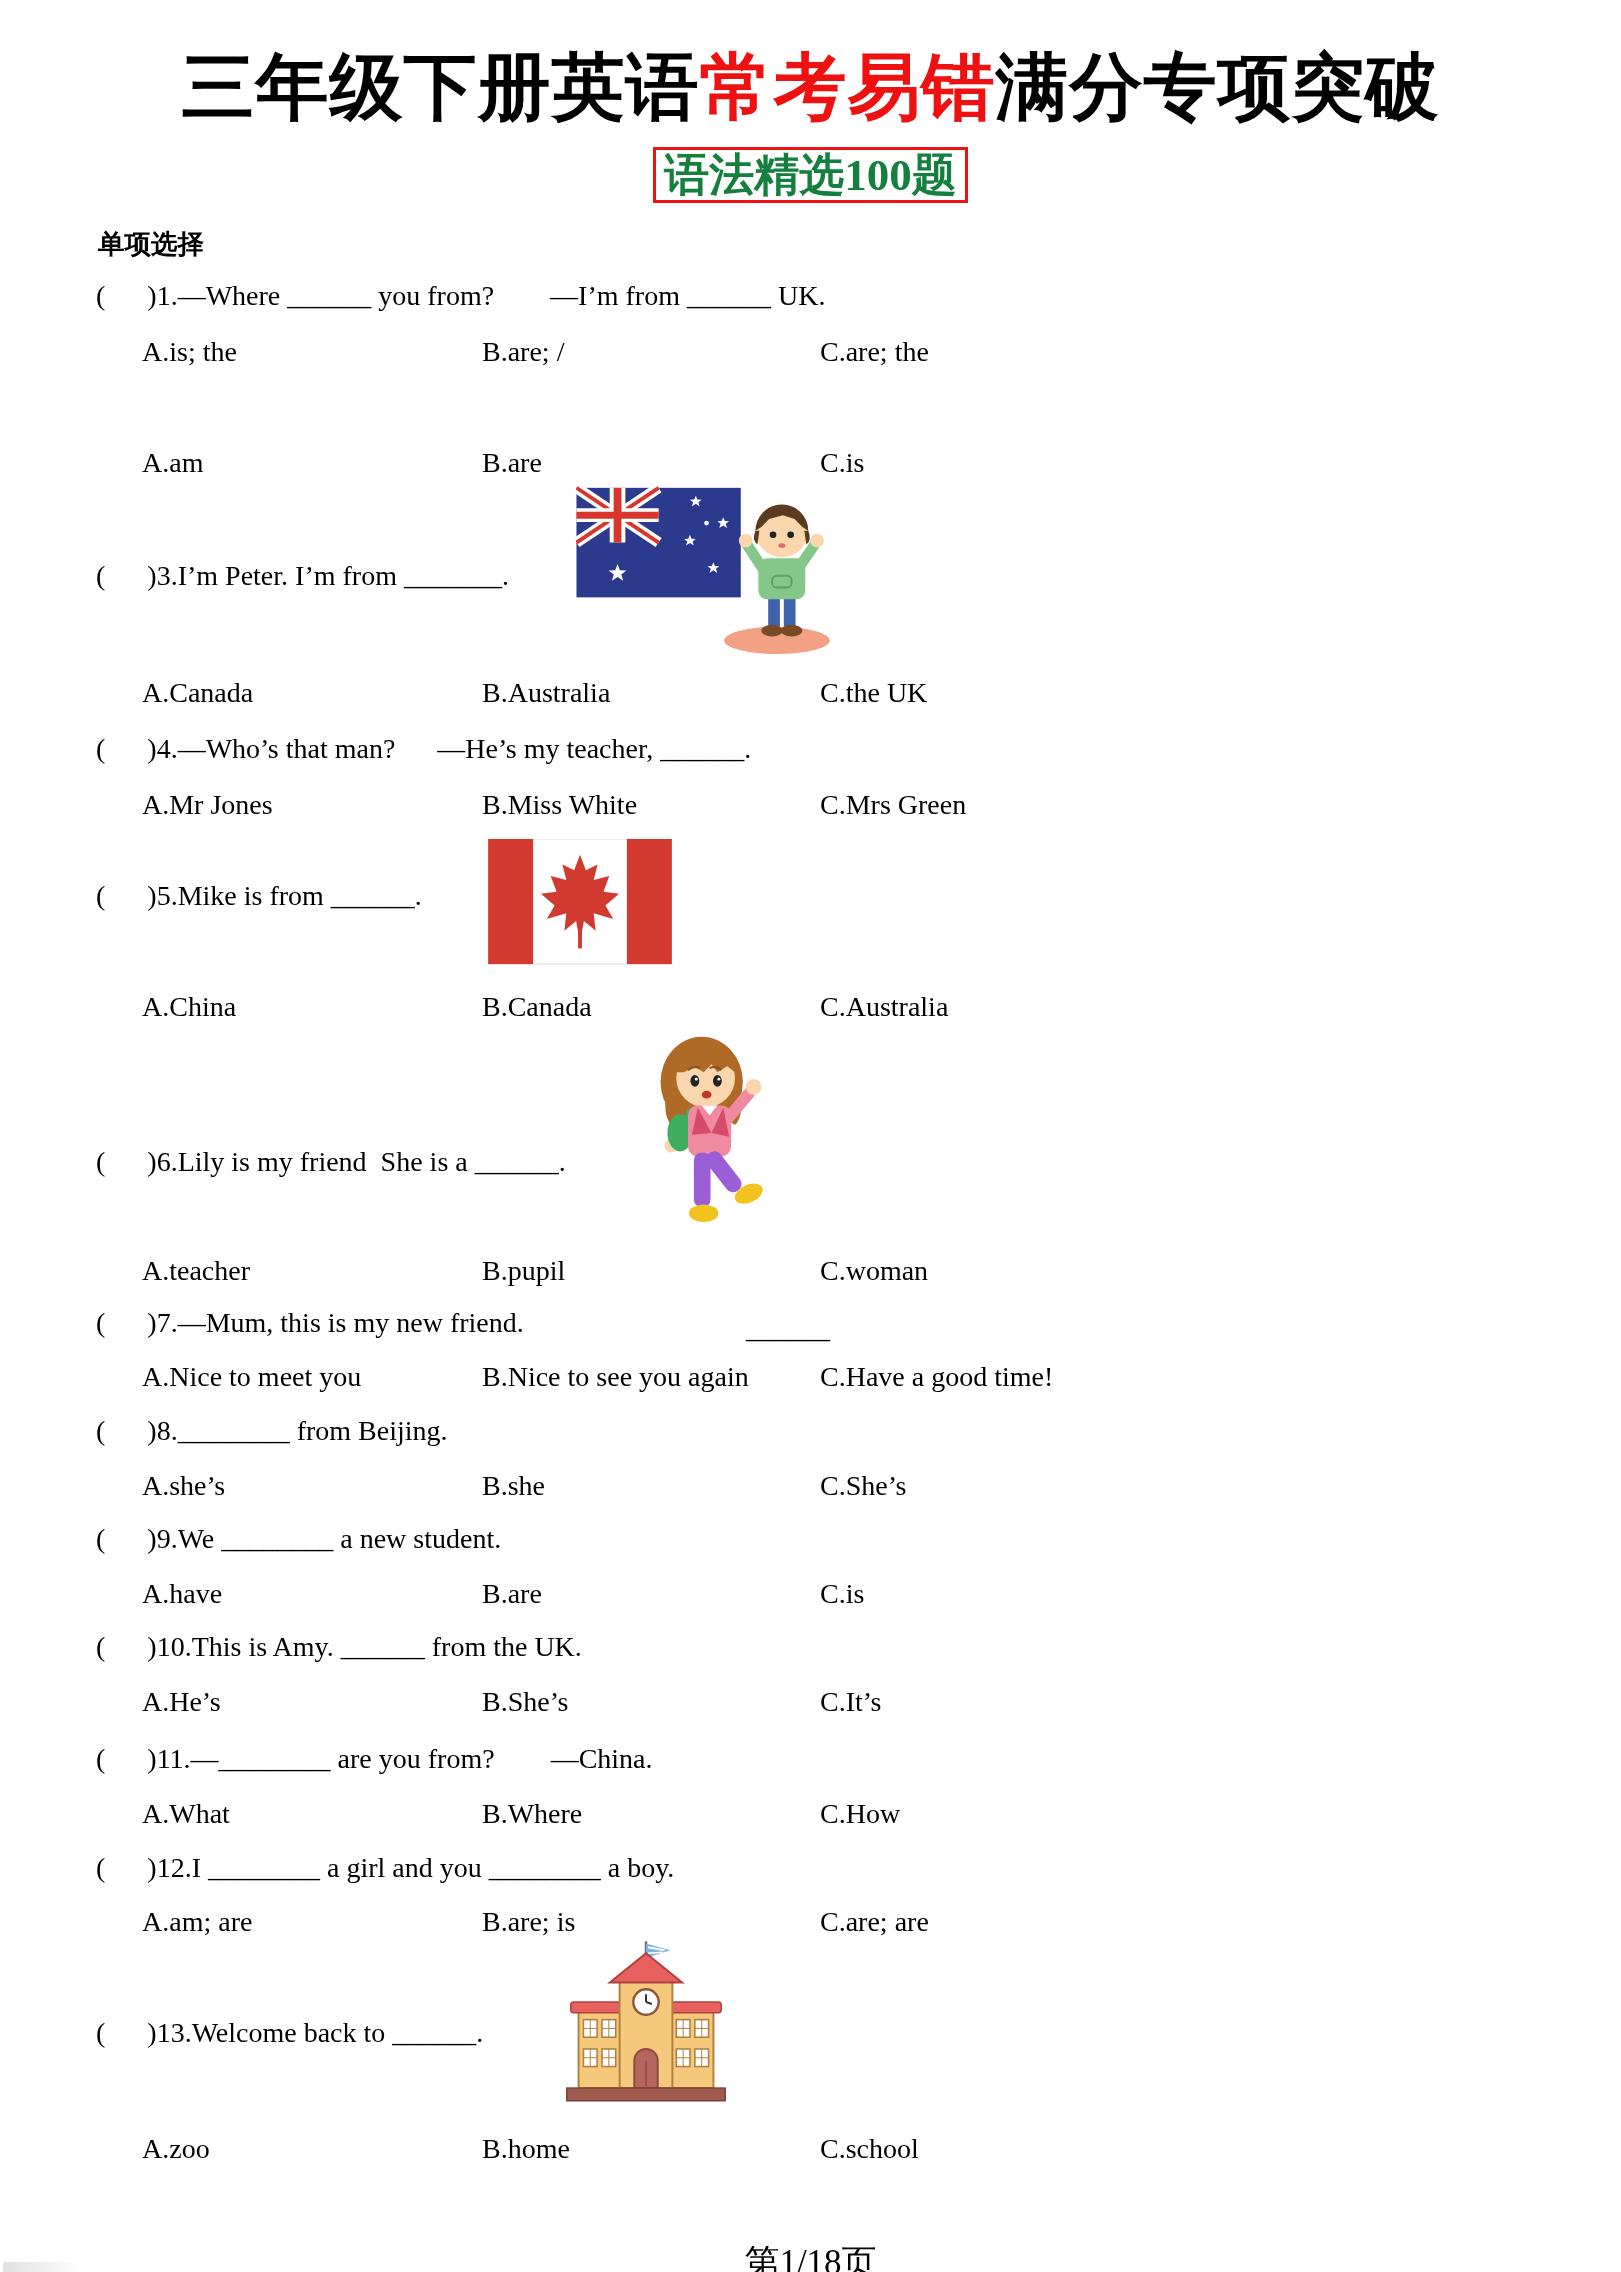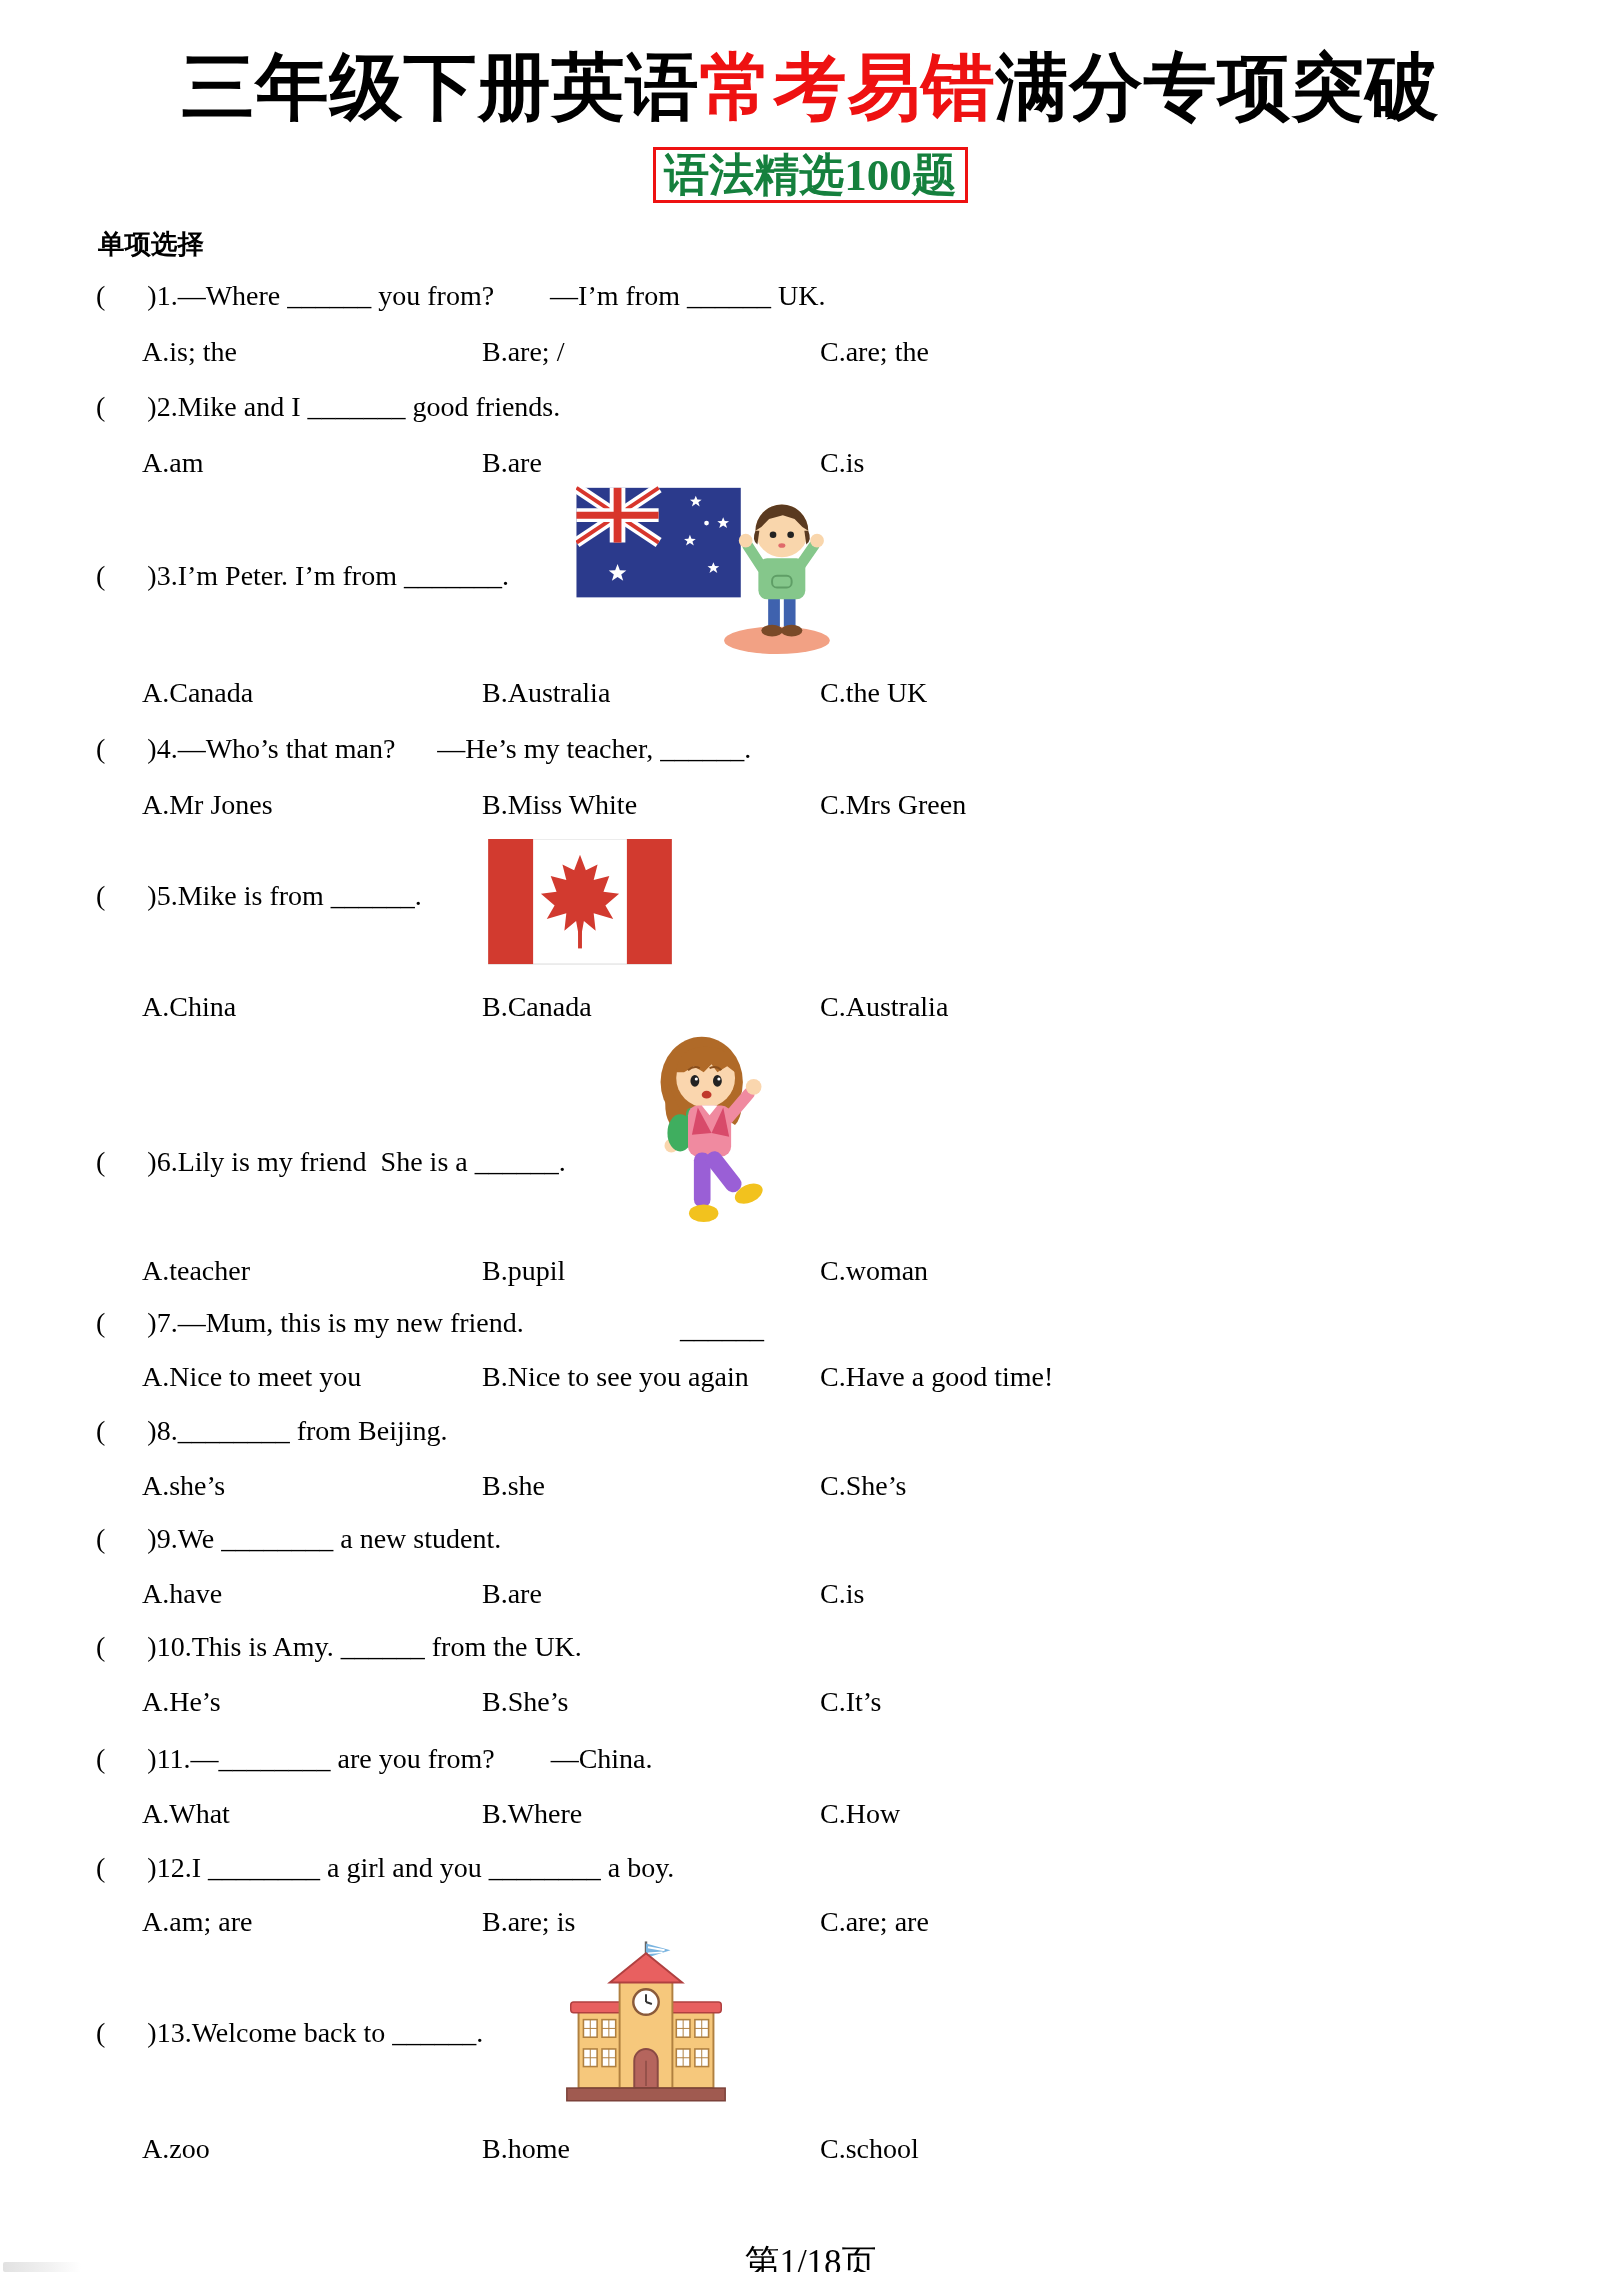--- a/index.html
+++ b/index.html
@@ -21,21 +21,21 @@
     position:absolute; left:98px; top:218px; font-size:26.5px; font-weight:bold;
     font-family:"Liberation Sans", sans-serif;
     margin-top:8px;
   }
   .q { position:absolute; left:96px; font-size:28px; white-space:pre; }
   .opts { position:absolute; left:0; top:0; width:100%; height:41px; font-size:28px; }
   .opt { position:absolute; top:0; white-space:pre; }
   .opt-a { left:142px; }
   .opt-b { left:482px; }
   .opt-c { left:820px; }
-  .blank7 { position:absolute; left:680px; top:1313px; font-size:28px; }
+  .blank7 { position:absolute; left:746px; top:1313px; font-size:28px; }
   .figure { position:absolute; }
   .footer {
     position:absolute; top:2239px; left:0; width:100%;
     text-align:center; font-size:35px;
   }
   .corner-smudge {
     position:absolute; left:2.9px; top:2262px; width:78px; height:9.8px;
     background:linear-gradient(90deg,#c9c9c9 0%, #e7e7e7 60%, #ffffff 100%);
     opacity:.55; border-radius:2px;
   }
@@ -55,21 +55,20 @@
 
   <div class="section-heading">单项选择</div>
 
   <div class="q" style="top:280px">(      )1.—Where ______ you from?        —I’m from ______ UK.</div>
   <div class="opts" style="top:336px">
     <span class="opt opt-a">A.is; the</span>
     <span class="opt opt-b">B.are; /</span>
     <span class="opt opt-c">C.are; the</span>
   </div>
 
-  <div class="q" style="top:391px">(      )2.Mike and I _______ good friends.</div>
   <div class="opts" style="top:447px">
     <span class="opt opt-a">A.am</span>
     <span class="opt opt-b">B.are</span>
     <span class="opt opt-c">C.is</span>
   </div>
 
   <div class="figure" style="left:576px; top:480px; width:265px; height:178px;">
     <svg width="100%" height="100%" viewBox="0 0 270 182" xmlns="http://www.w3.org/2000/svg">
       <ellipse cx="205" cy="164" rx="54" ry="14" fill="#f2a184"></ellipse>
       <rect x="0" y="8" width="168" height="112" fill="#2b3a8c"></rect>

